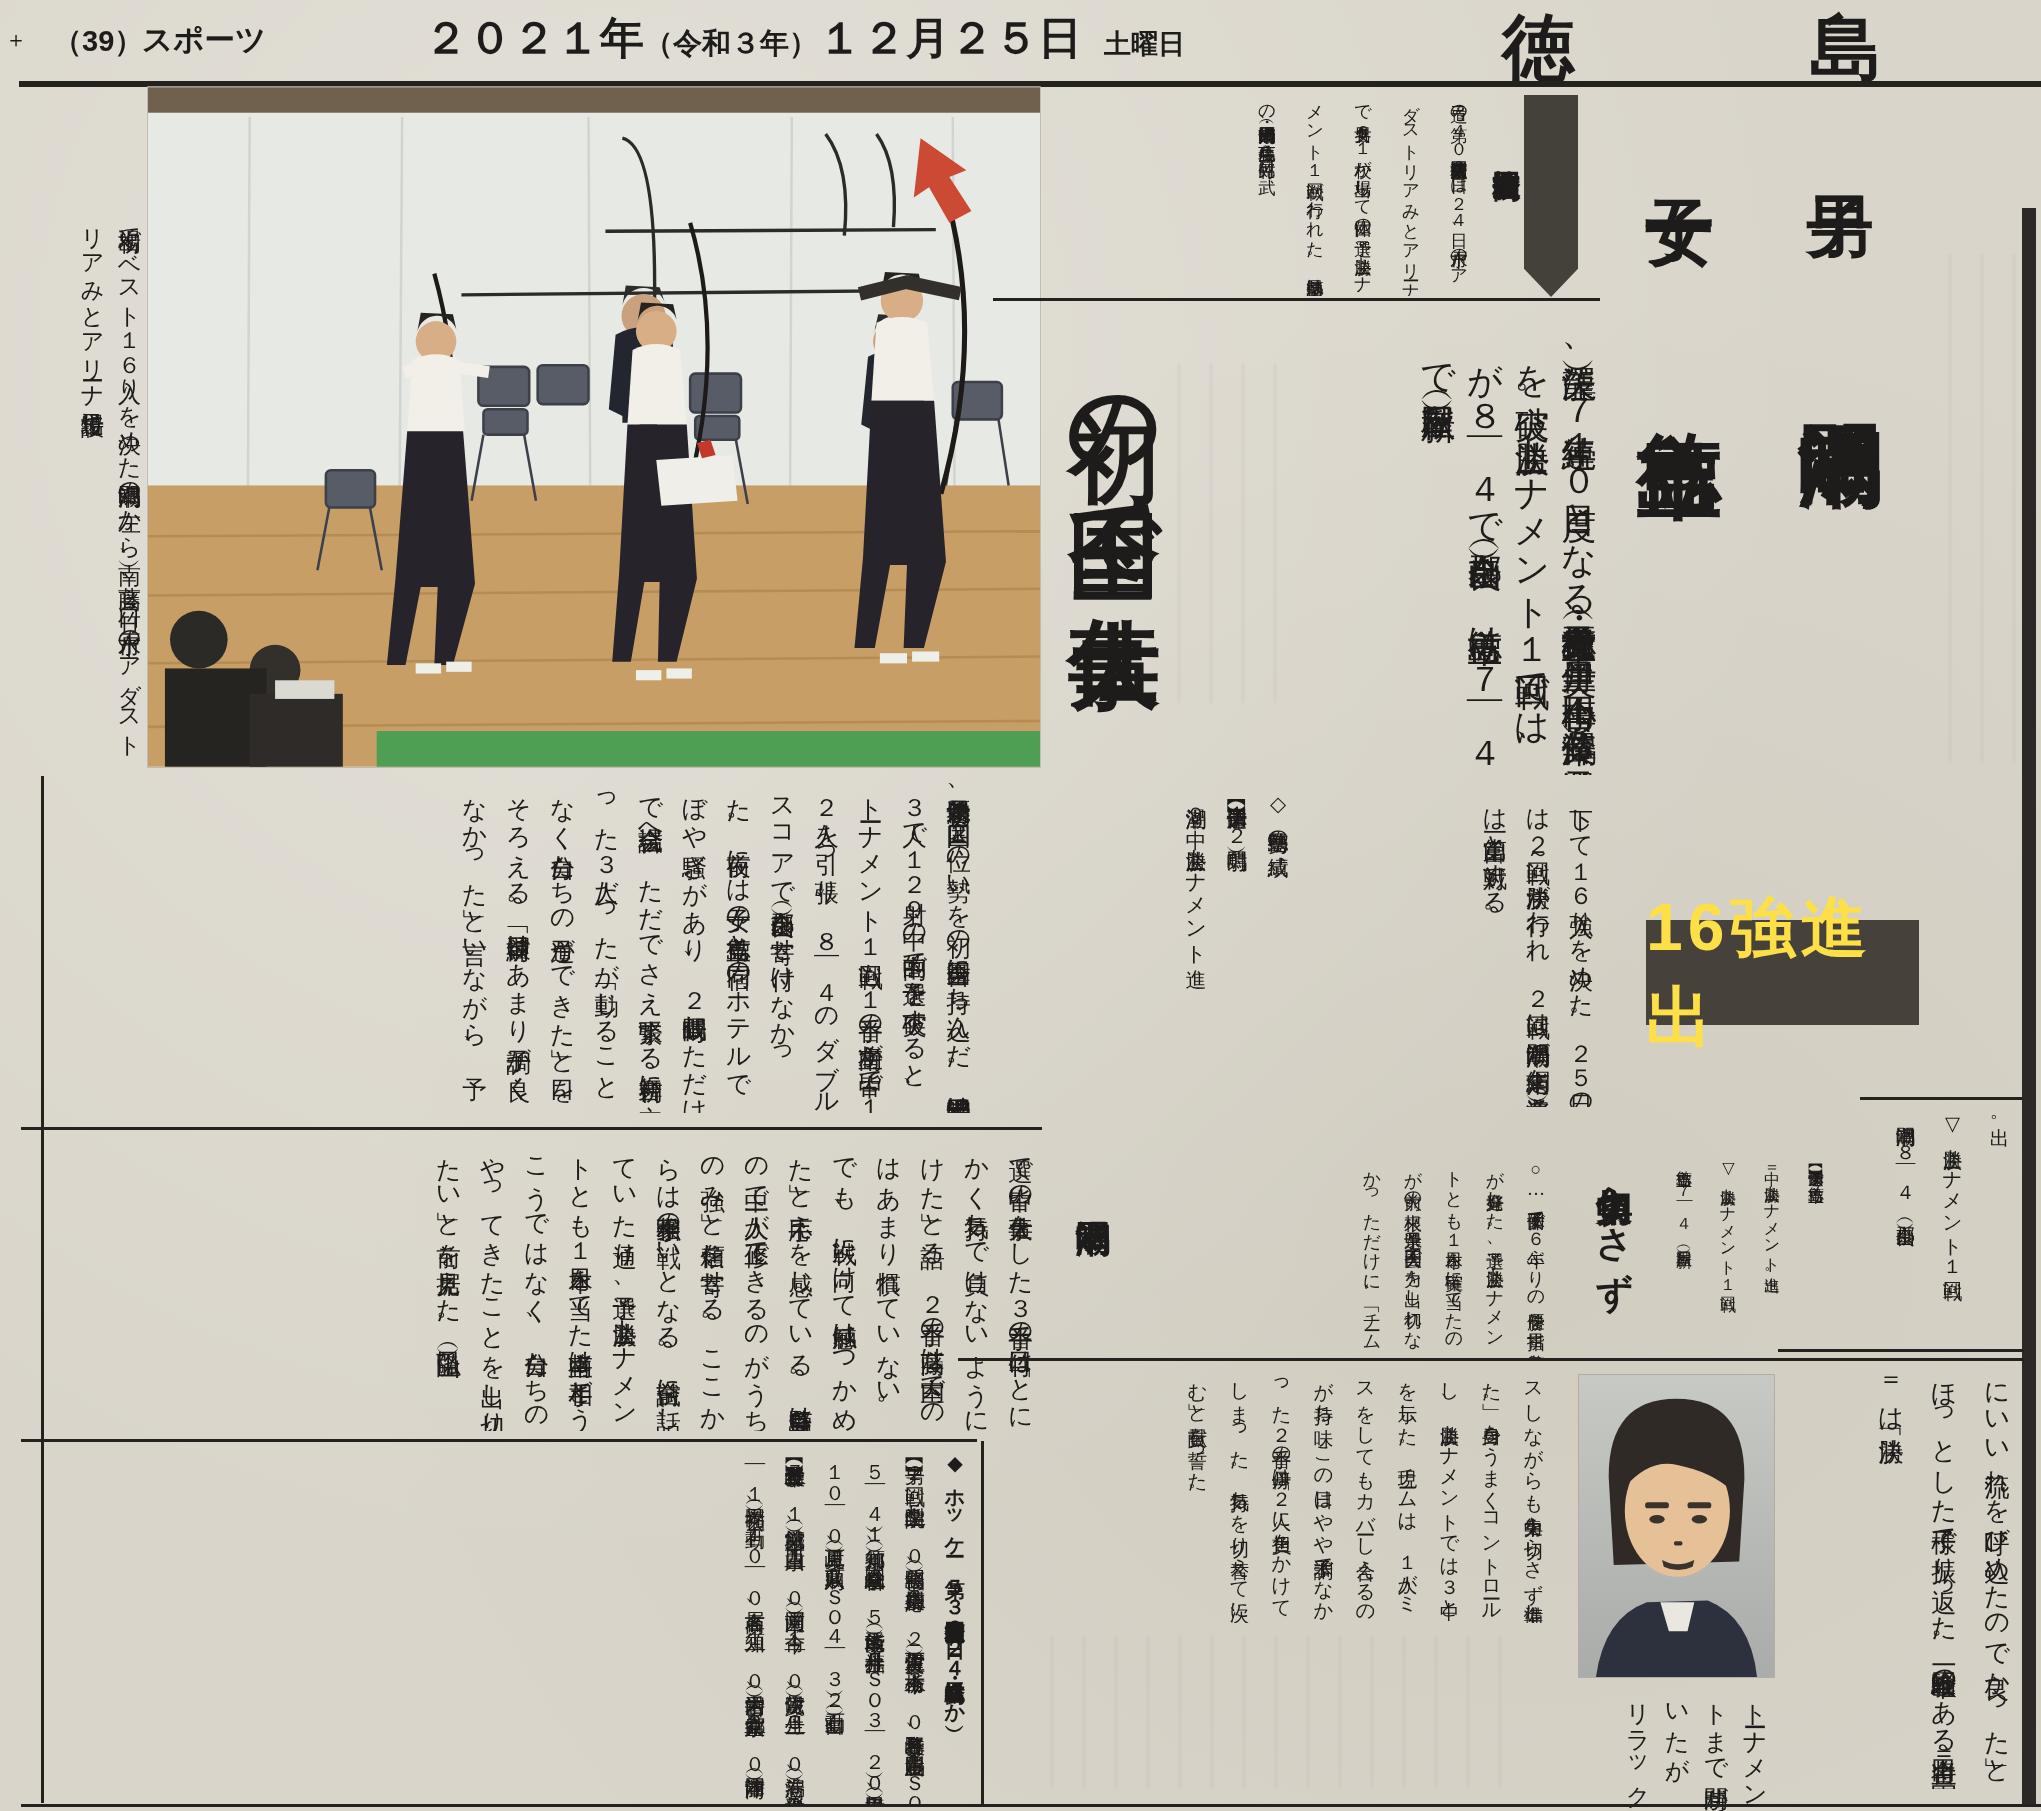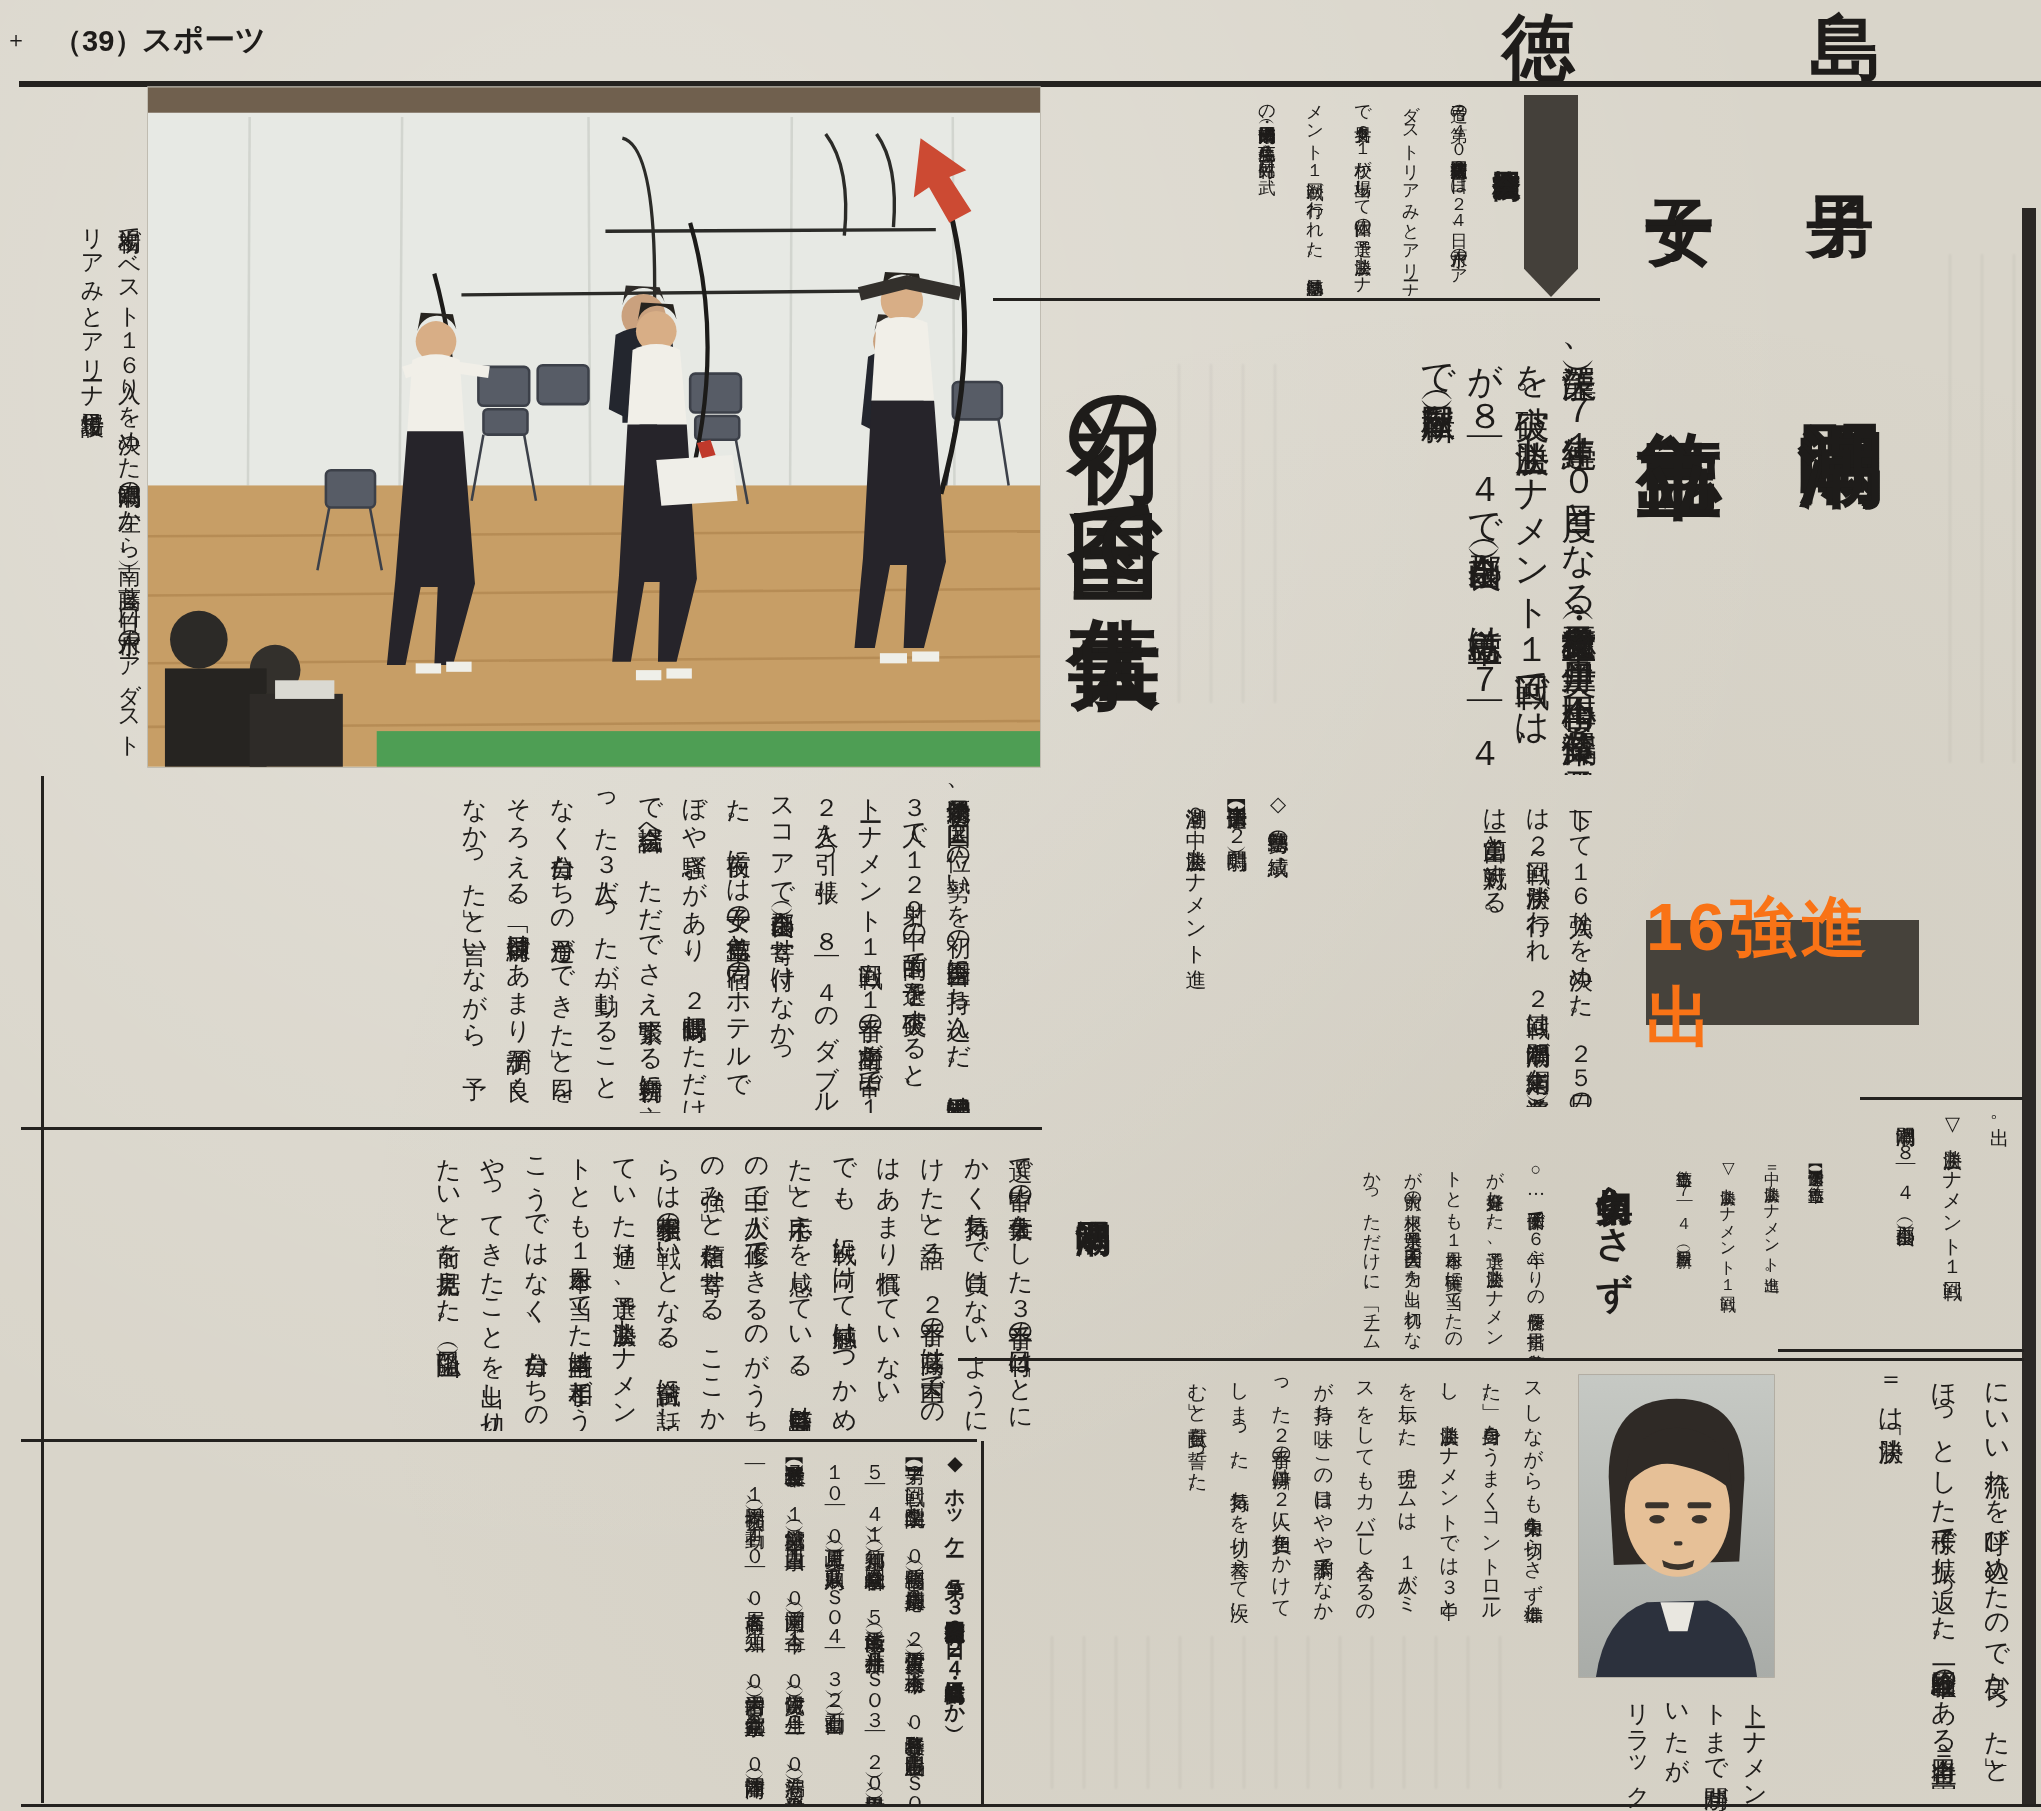--- a/index.html
+++ b/index.html
@@ -19,32 +19,35 @@
   
   #hdr-rule{left:18.6px;top:81px;width:2023px;height:6px;}
   
   #kicker-ribbon{left:1524px;top:95px;width:54px;height:202px;background:#44403a;
      clip-path:polygon(0 0,100% 0,100% 86%,50% 100%,0 86%);
      display:flex;align-items:flex-start;justify-content:center;}
   #kicker-ribbon span{color:#ece8dd;font-size:34px;line-height:1.2;padding-top:15.3px;letter-spacing:8.5px;}
   
   #badge16{left:1646px;top:920px;width:273px;height:105px;background:#46423b;
      display:flex;align-items:center;justify-content:center;}
-  #badge16 span{color:#f97316;font-size:66px;font-weight:bold;letter-spacing:5.1px;}
+  #badge16 span{color:#fde047;font-size:66px;font-weight:bold;letter-spacing:5.1px;}
   .ghost{position:absolute;opacity:.08;filter:blur(0.8px);background:
      repeating-linear-gradient(90deg,#555 0 2.5px,transparent 2.5px 32px);}
 </style>
 </head>
 <body>
 
 <div id="page">
 
   <div class="abs gothic" style="left:5.1px;top:25.4px;font-size:22px;">＋</div>
   <div class="abs gothic b" style="left:53px;top:22px;font-size:29px;">（39）</div>
   <div class="abs gothic b" style="left:142px;top:20.3px;font-size:30.5px;">スポーツ</div>
+  <div class="abs" style="left:424px;top:8.5px;">
+    <span class="gothic b" style="font-size:44px;">２０２１年</span><span class="gothic b" style="font-size:29px;">（令和３年）</span><span class="gothic b" style="font-size:44px;">１２月２５日</span><span class="gothic b" style="font-size:27px;padding-left:22px;">土曜日</span>
+  </div>
   <div class="abs serif b" style="left:1502px;top:0px;font-size:73px;letter-spacing:81px;white-space:nowrap;">徳　島</div>
   <div class="abs rule" id="hdr-rule"></div>
 
   <div class="abs" style="left:148px;top:87px;width:892px;height:680px;background:#e4e6e1;box-shadow:0 0 0 0.8px #b9b5aa;">
     <svg width="892" height="680" viewBox="0 0 1053 802">
       <rect x="0" y="0" width="1053" height="802" fill="#e7e9e4"></rect>
       <rect x="0" y="0" width="1053" height="30" fill="#70604e"></rect>
       <g stroke="#d2d5cf" stroke-width="3">
         <line x1="120" y1="35" x2="118" y2="470"></line>
           <line x1="300" y1="35" x2="297" y2="480"></line>

